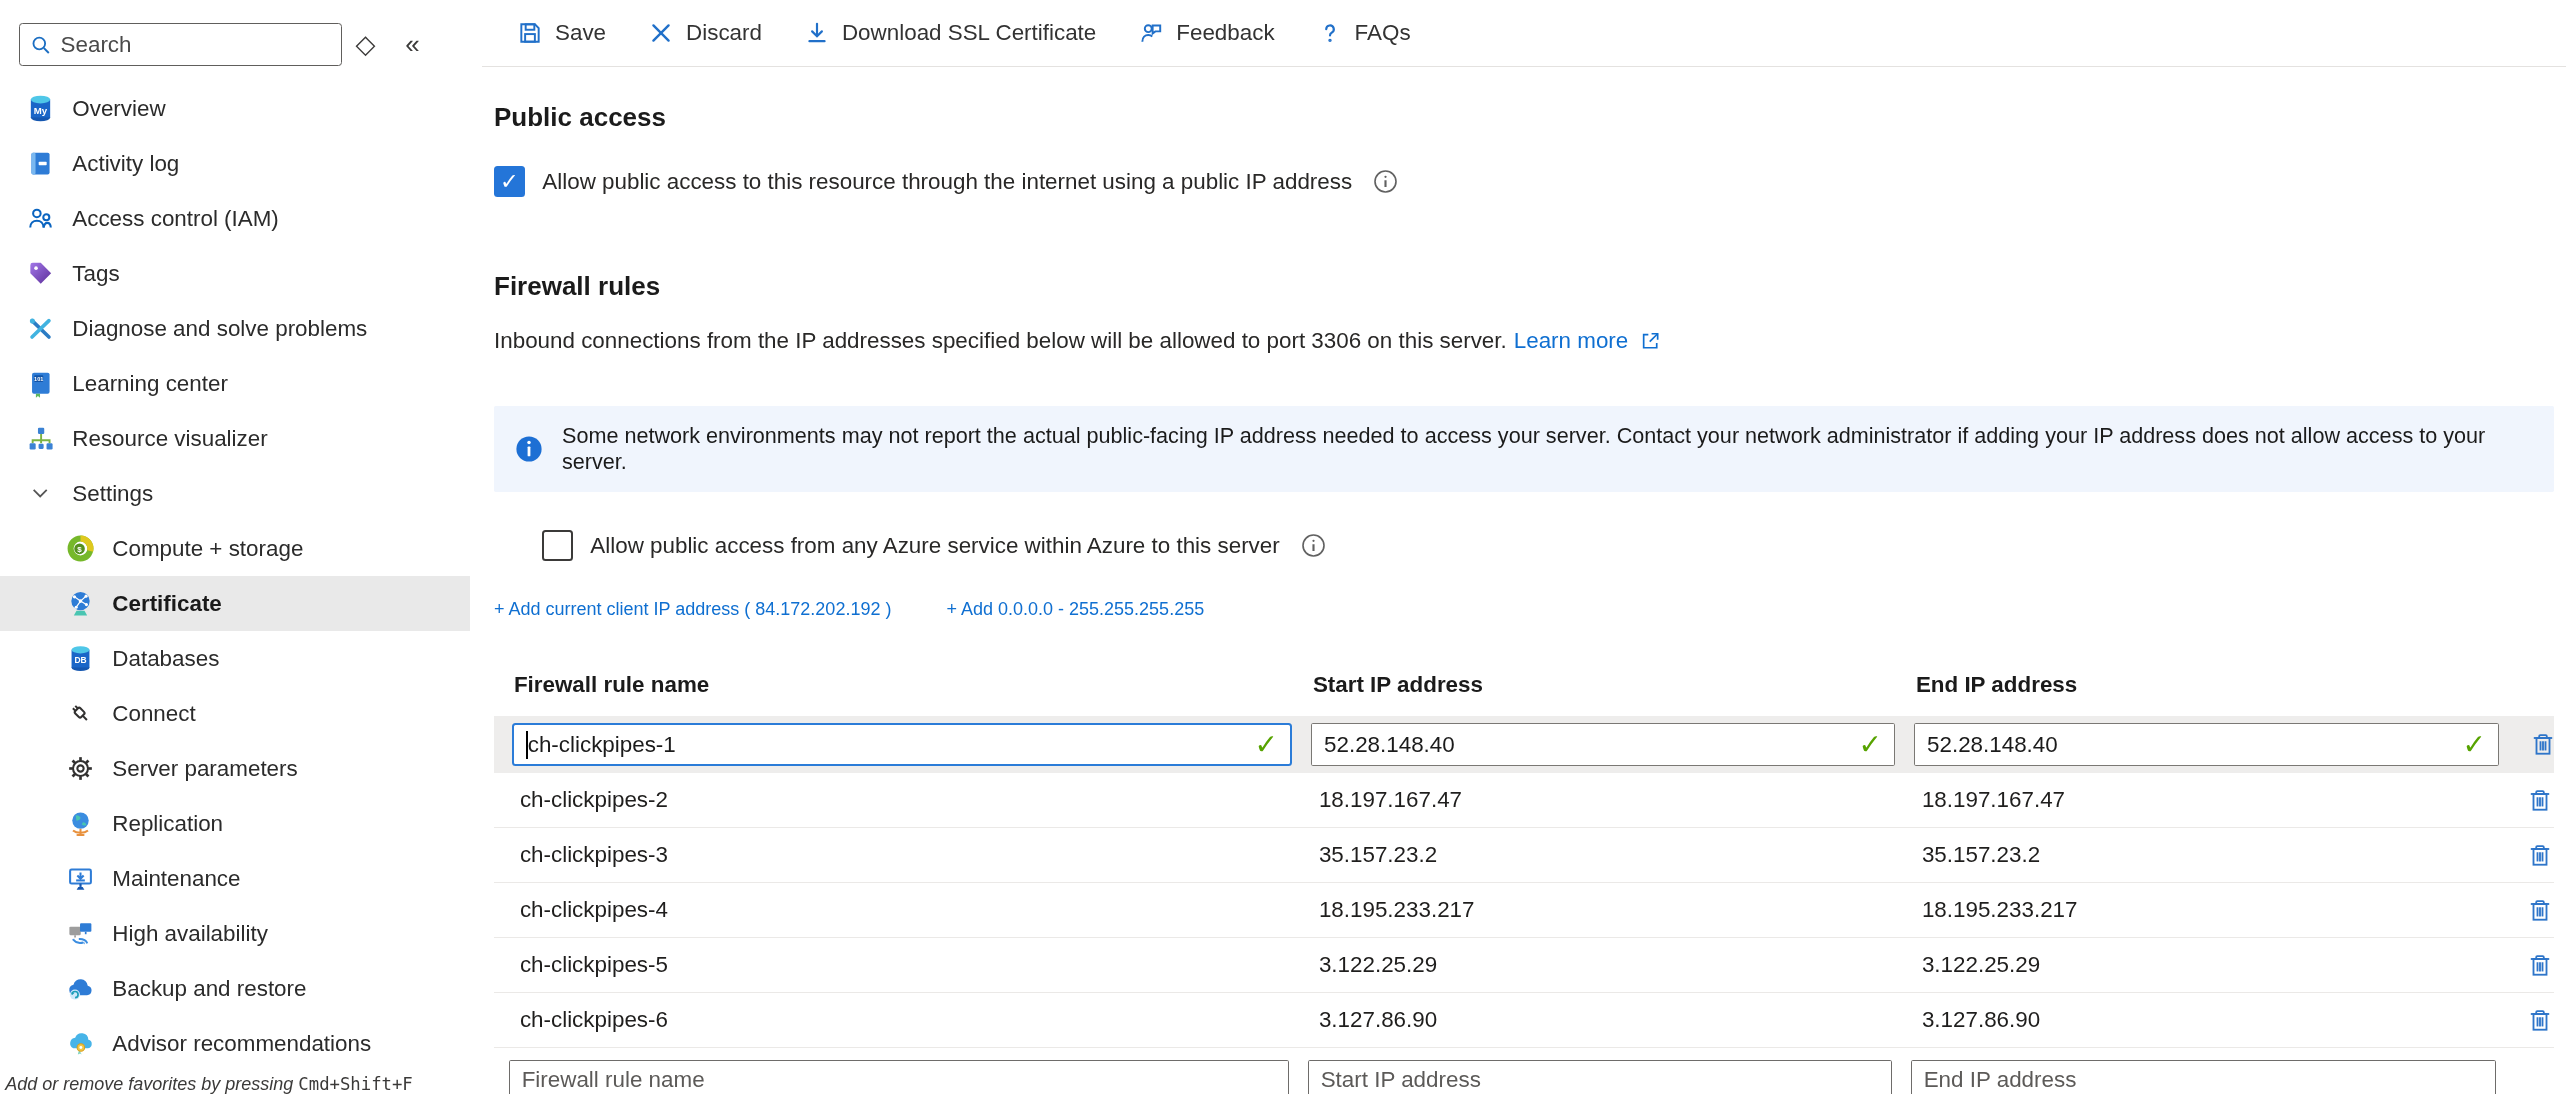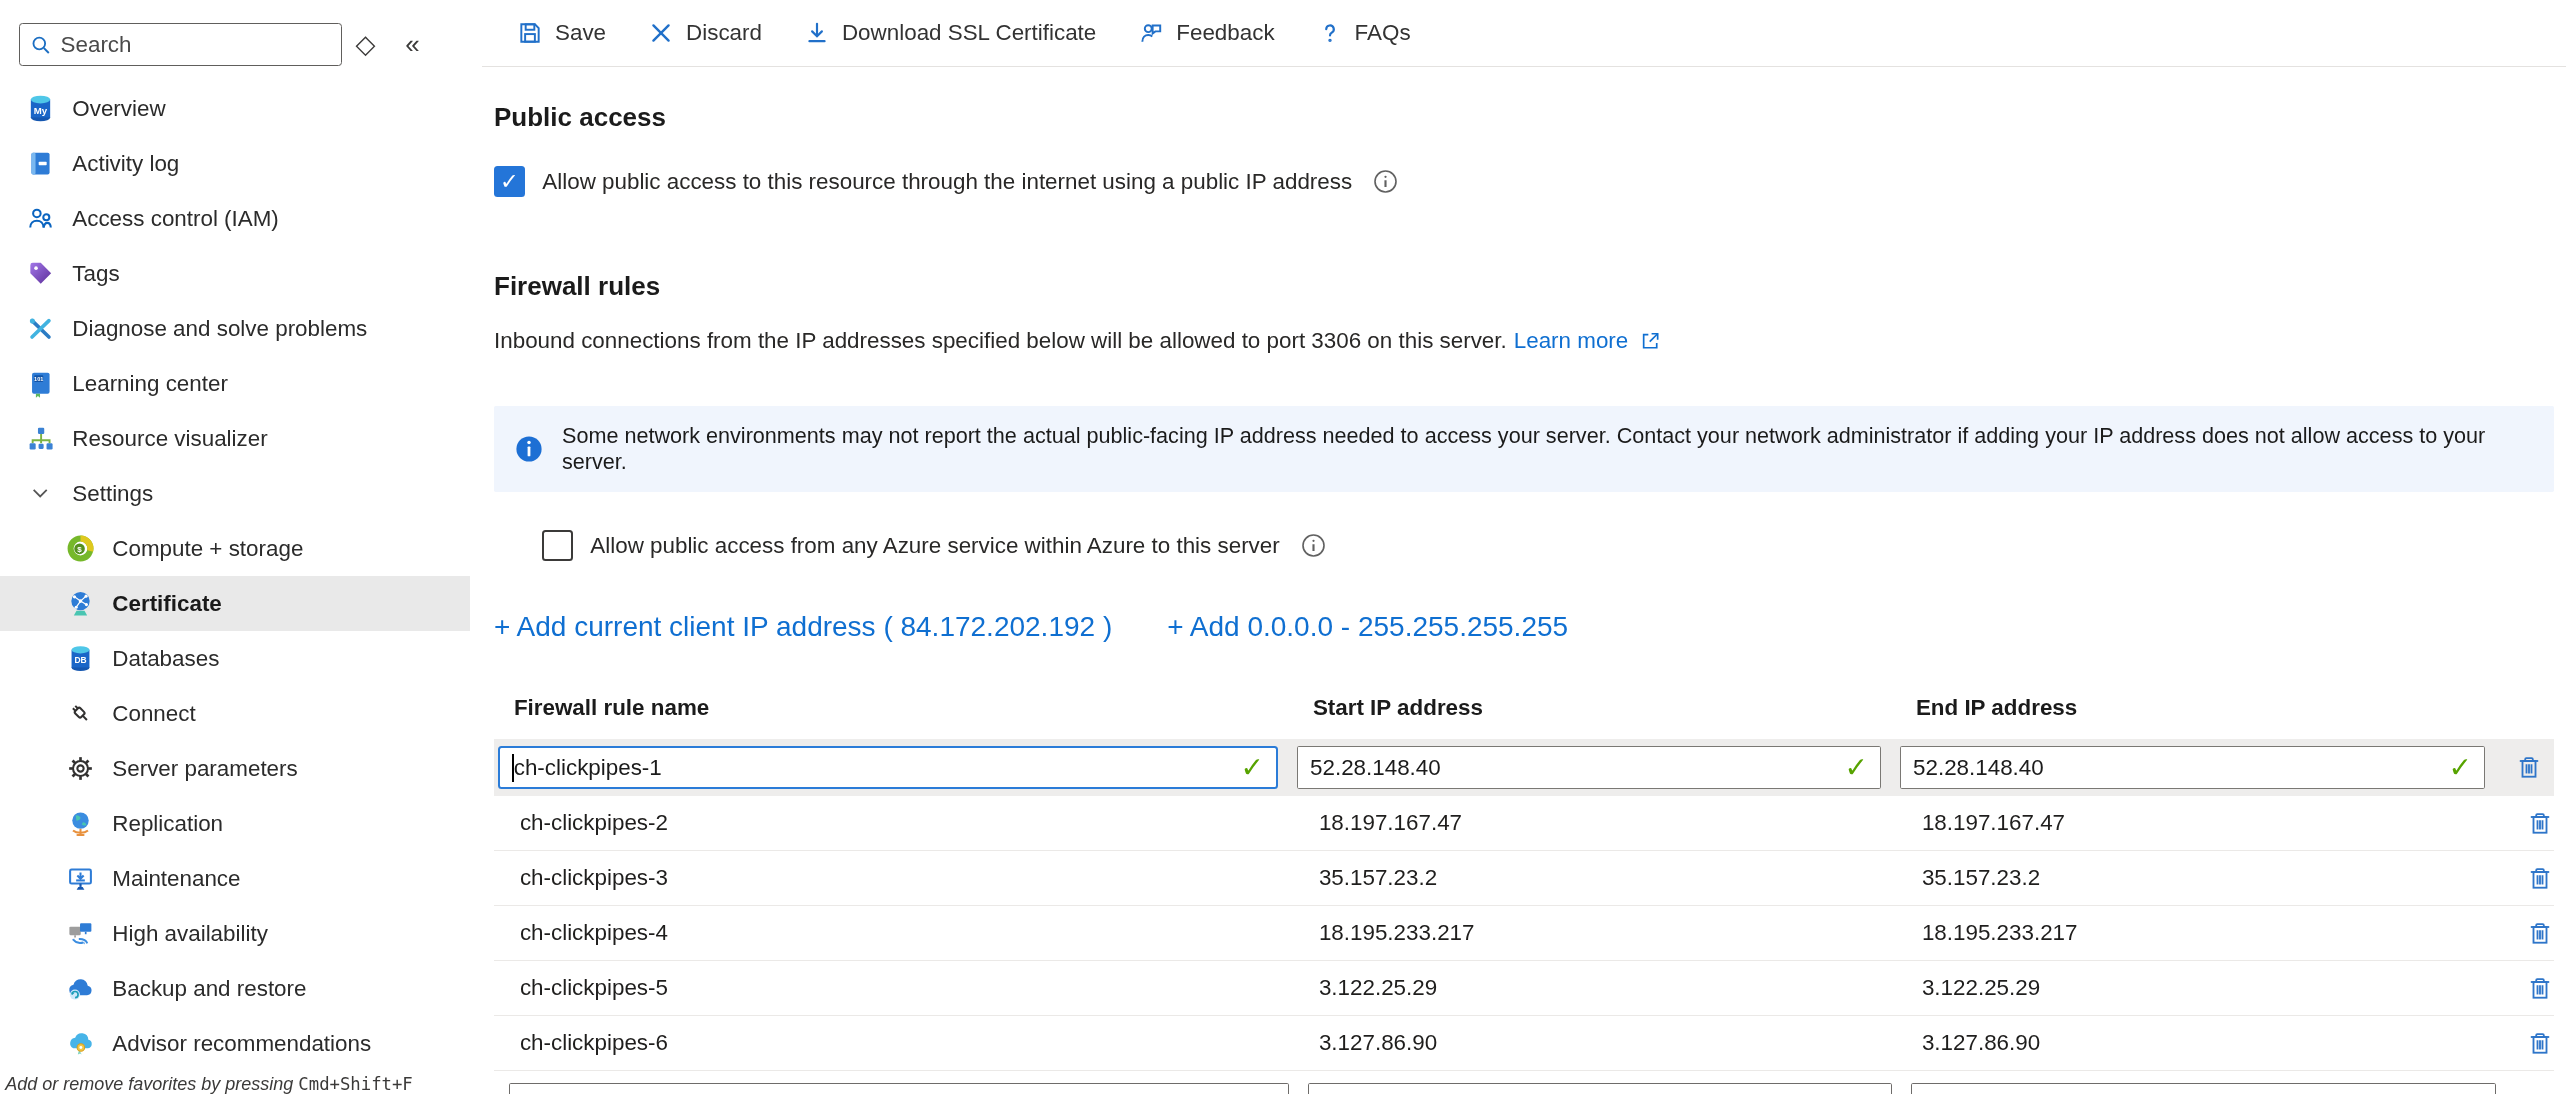--- a/index.html
+++ b/index.html
@@ -61,28 +61,28 @@
   .ext-ico { width:22.4px; height:22.4px; margin-left:3.5px; }
 
   .banner {
     margin-top:52px; height:86px; background:#f0f5fd; border-radius:1.7px;
     display:flex; align-items:center; padding:0 21px; gap:19px;
   }
   .banner .bico { width:28px; height:28px; flex:none; }
   .banner-text { font-size:21.6px; color:#1b1b1b; }
 
   .azure-row { margin-top:38px;margin-left:48px; }
-  .addlinks { margin-top:50px; display:flex; gap:55px; font-size:28px; }
+  .addlinks { margin-top:38px; display:flex; gap:55px; font-size:18px; }
 
   
   .fw-table { margin-top:47px; }
   .t-grid { display:grid; grid-template-columns:799px 603px 604px 1fr; align-items:center; }
   .t-head { padding-left:14.7px; height:35px; font-weight:700; color:#1b1b1b; }
   .t-head > div { padding-left:5.2px; }
-  .edit-row { background:#eeedec; height:57px; padding-left:4px; margin-top:14px; }
+  .edit-row { background:#eeedec; height:57px; padding-left:18px; margin-top:14px; }
   .tin {
     height:43px; background:#fff; display:flex; align-items:center;
     border:1.7px solid #7a7874; border-radius:1.7px; margin-right:19px; padding:0 12px;
   }
   .tin.focused { border:2.6px solid #2b7cd8; border-radius:3.5px; }
   .tin input { border:none; outline:none; font:inherit; font-size:22.4px; color:#1b1b1b; width:100%; background:transparent; }
   .tin input::placeholder { color:#5c5a58; }
   .tin .vcheck { color:#57a300; font-size:28px; flex:none; }
   .caret { width:1.7px; height:28px; background:#000; flex:none; }
   .data-row { height:55px; padding-left:14.7px; border-bottom:1.7px solid #ebe9e7; }

